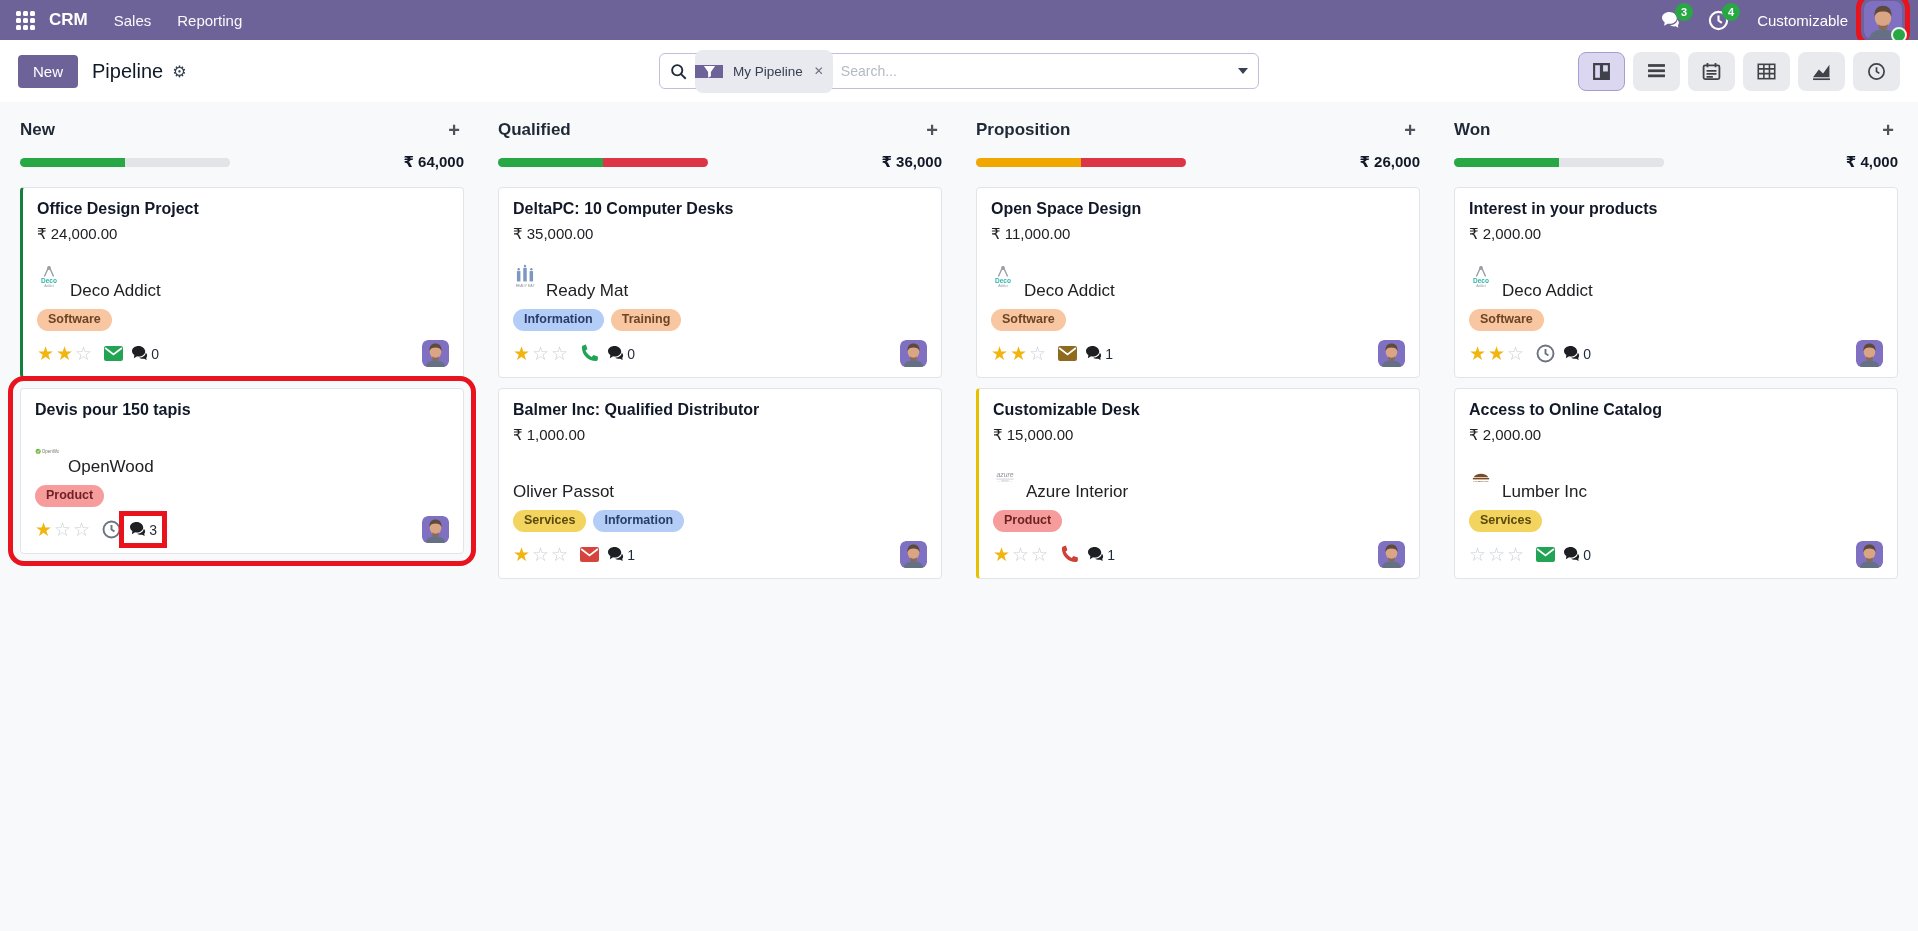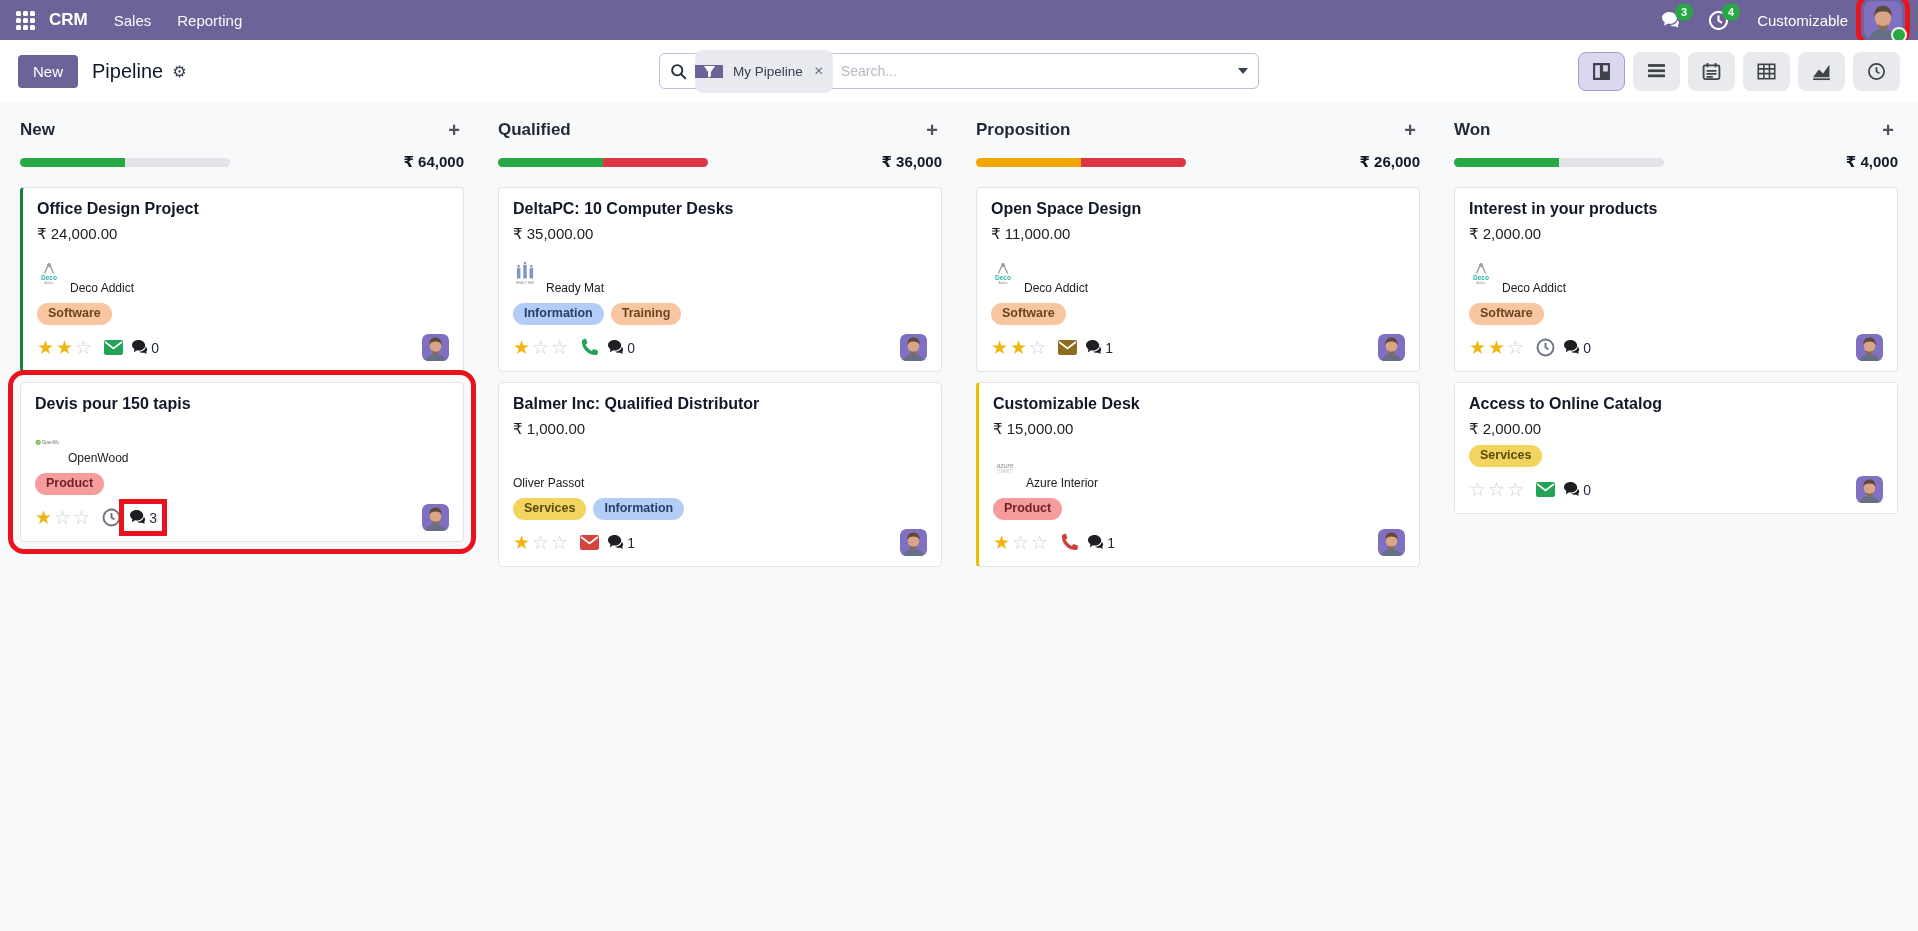--- a/index.html
+++ b/index.html
@@ -52,21 +52,21 @@
   .progress i { height:100%; display:block; }
   .col-amount { font-size:15px; font-weight:700; color:#111827; }
 
   .card { background:#fff; border:1px solid #e2e4e8; border-radius:4px; padding:12px 14px 10px; margin-bottom:10px; cursor:pointer; position:relative; }
   .card.hl { outline:5px solid #e8131d; outline-offset:7px; }
   .card-title { font-size:16px; font-weight:700; color:#111827; margin-bottom:7px; }
   .card-amount { font-size:15px; color:#202124; margin-bottom:7px; }
   .partner { display:flex; align-items:center; margin-bottom:8px; min-height:22px; }
   .plogo { width:24px; height:24px; margin-right:9px; flex:none; display:flex; align-items:center; }
   .plogo svg { width:100%; }
-  .pname { font-size:12px; color:#202124;margin-top:31px; }
+  .pname { font-size:17px; color:#202124;margin-top:31px; }
   .tags { margin-bottom:9px; display:flex; gap:7px; min-height:22px; }
   .tag { font-size:12.5px; font-weight:700; padding:3px 11px; border-radius:999px; }
   .tag-peach { background:#f8c6a0; color:#6d4524; }
   .tag-pink  { background:#f79c9c; color:#6e2323; }
   .tag-blue  { background:#b3cdf7; color:#263e69; }
   .tag-yellow{ background:#f3d45e; color:#5a4a10; }
   .foot { display:flex; align-items:center; }
   .star { font-size:19px; line-height:1; color:#c9ced4; margin-right:2px; cursor:pointer; }
   .star.filled { color:#f0b50f; }
   .act-ico { margin-left:10px; display:flex; cursor:pointer; }
@@ -567,20 +567,30 @@
                 <ellipse cx="12" cy="10.5" rx="5.2" ry="6" fill="#d9a585"></ellipse>
                 <path d="M6.6 10c-.3-5 2.2-7 5.4-7s5.7 2 5.4 7c-.9-2.6-2.6-3.4-5.4-3.4S7.5 7.4 6.6 10z" fill="#5d4a3a"></path>
                 <path d="M9 14.5c.8 1.6 5.2 1.6 6 0l-.4 3c-.7 1.1-4.5 1.1-5.2 0z" fill="#8a6a52"></path>
               </svg>
             </span>
           </div>
         </div>
         <div class="card">
           <div class="card-title">Access to Online Catalog</div>
           <div class="card-amount">₹ 2,000.00</div>
+          <div class="partner">
+            <span class="plogo">
+              <svg viewBox="0 0 28 15">
+                <path d="M5.5 8.5c2.2-5.5 14.8-5.5 17 0z" fill="#7a4a21"></path>
+                <rect x="4.5" y="9.3" width="19" height="1.7" fill="#7a4a21"></rect>
+                <text x="14" y="14.4" font-size="2.9" fill="#7a4a21" text-anchor="middle">LUMBER INC</text>
+              </svg>
+            </span>
+            <span class="pname">Lumber Inc</span>
+          </div>
           <div class="tags">
             <span class="tag tag-yellow">Services</span>
           </div>
           <div class="foot">
             <span class="star ">☆</span>
             <span class="star ">☆</span>
             <span class="star ">☆</span>
             <span class="act-ico">
               <svg viewBox="0 0 20 16">
                 <rect width="20" height="16" rx="2.2" fill="#23a455"></rect>

